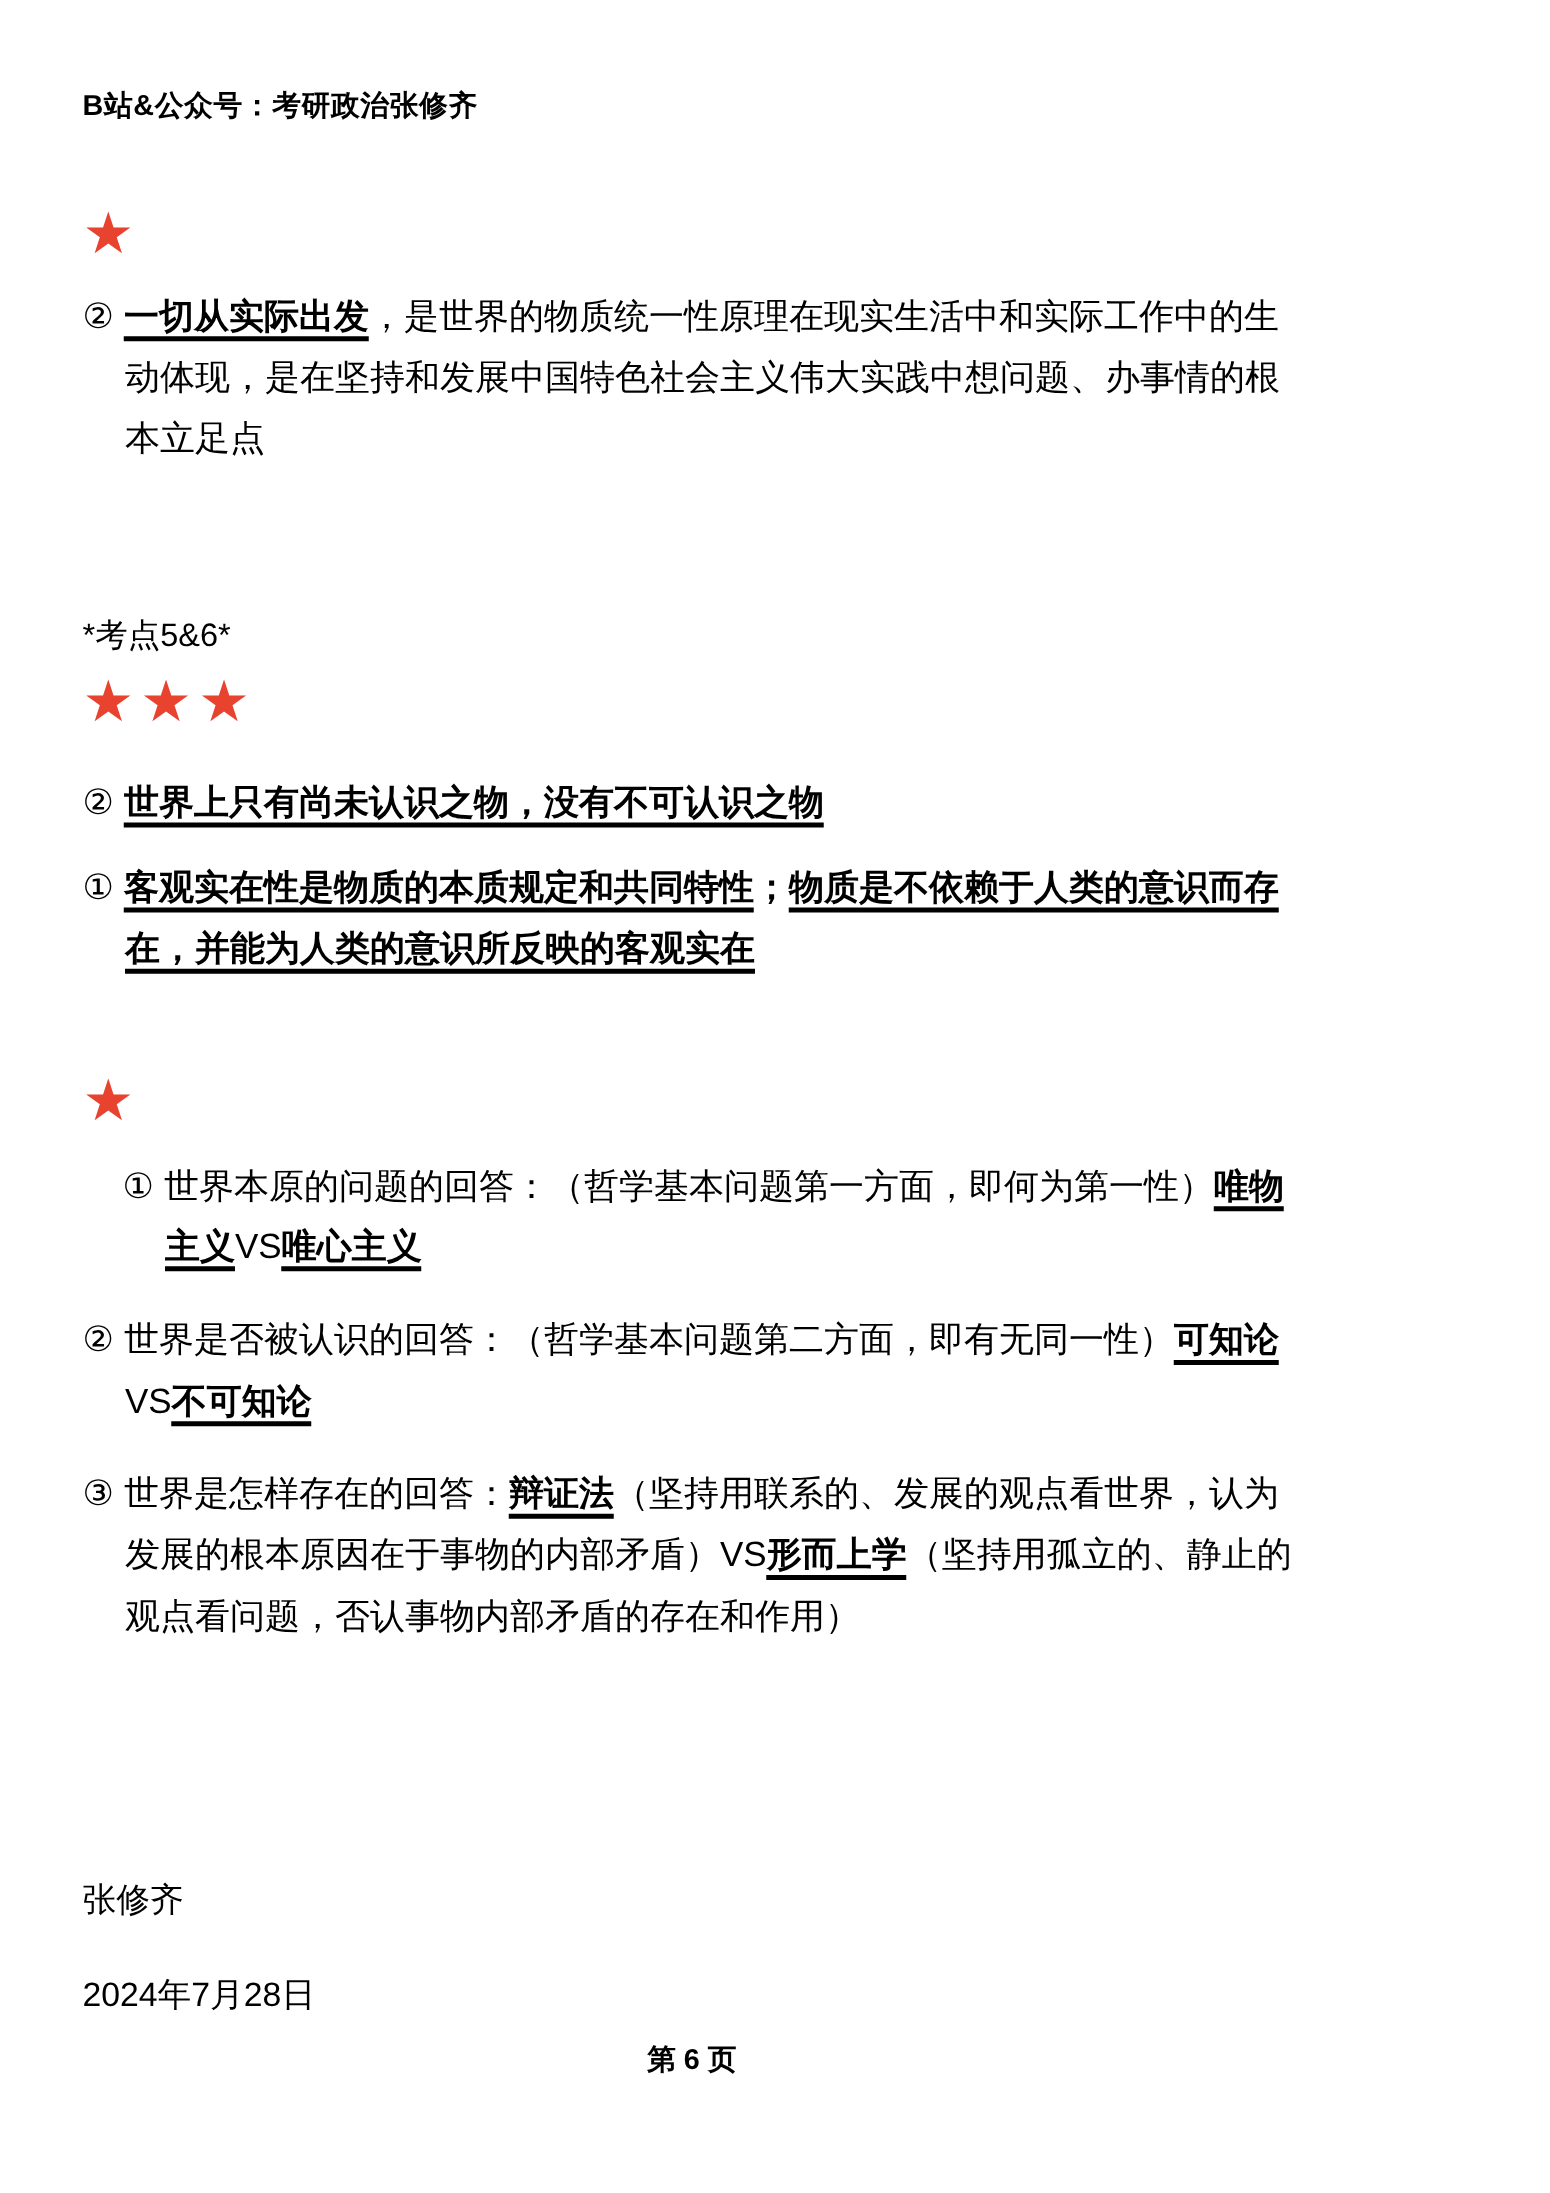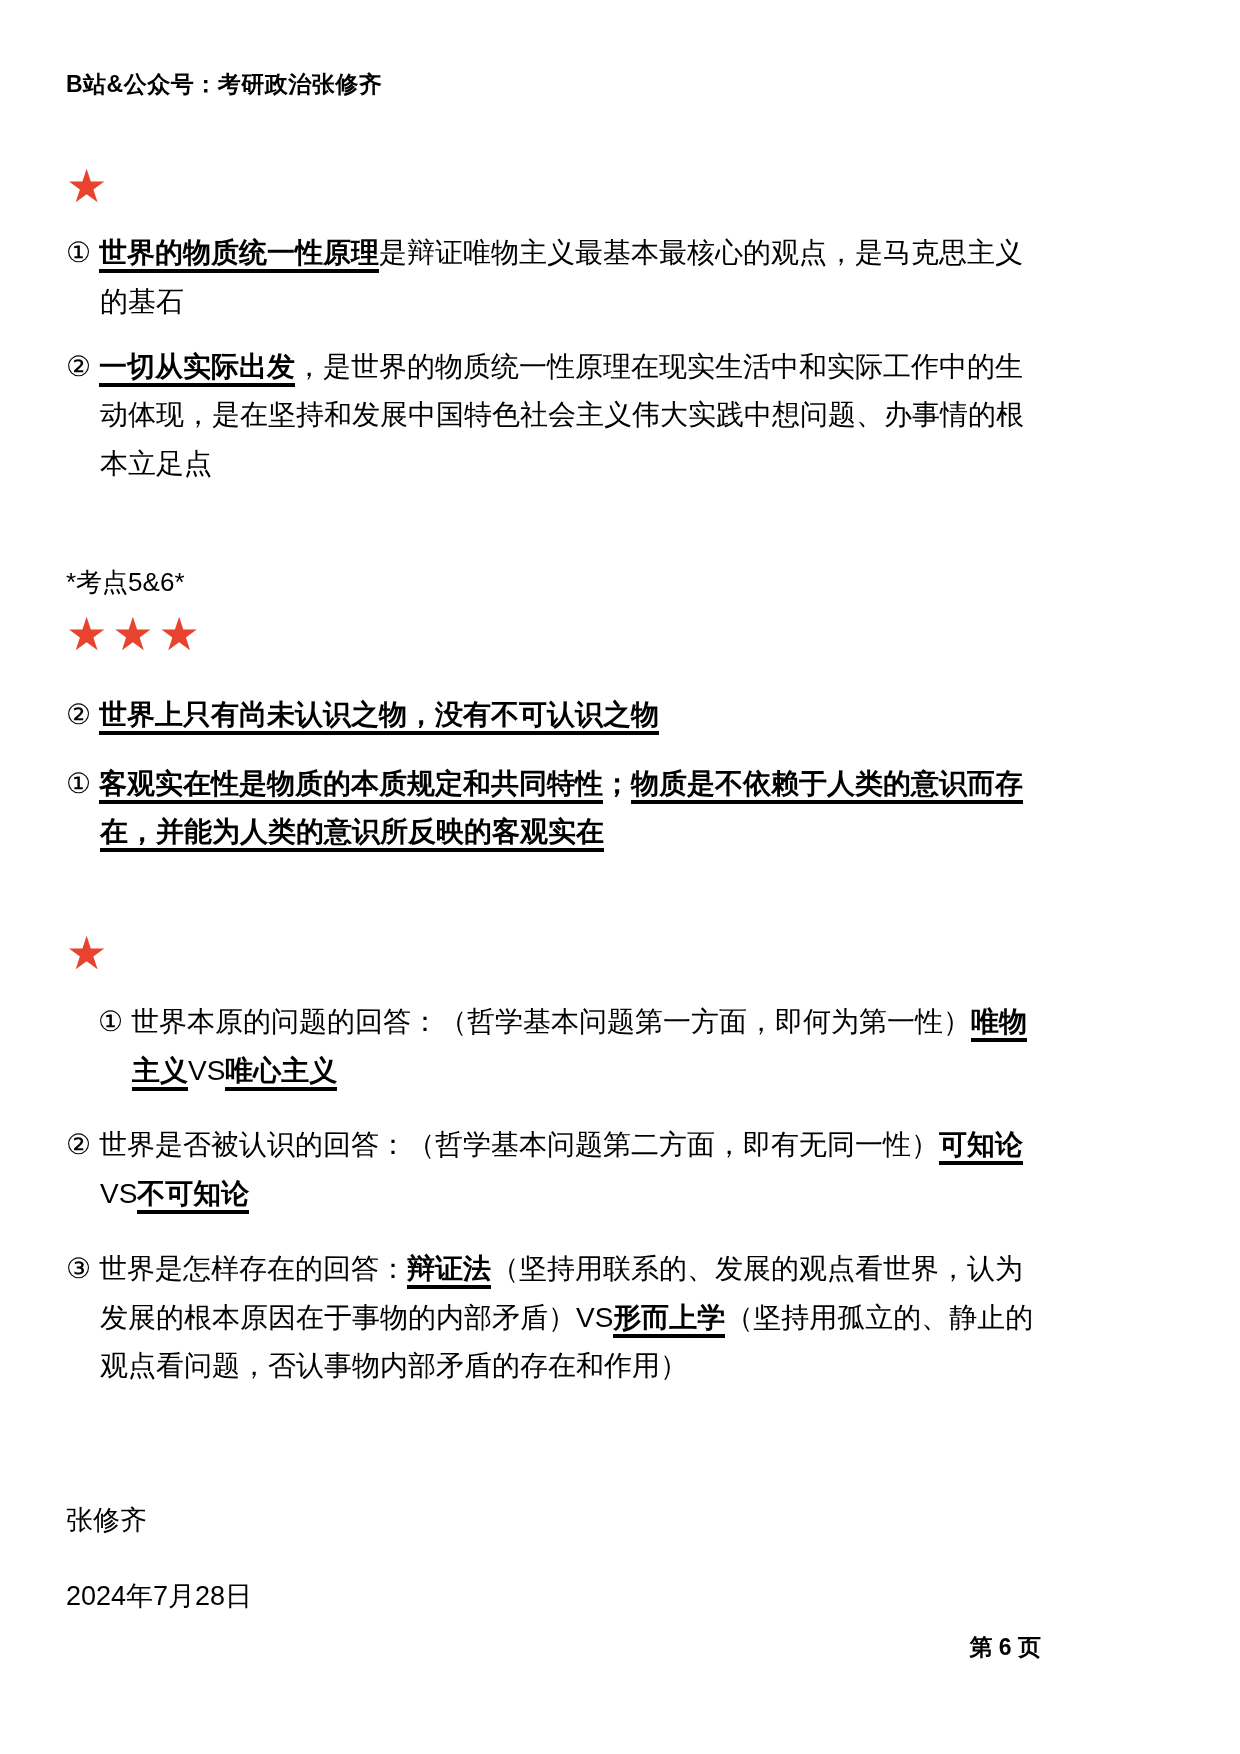--- a/index.html
+++ b/index.html
@@ -70,35 +70,34 @@
     font-size: 27px;
     font-weight: 400;
   }
   .footer-author { top: 1502px; }
   .footer-date { top: 1578px; }
   .page-label {
     position: absolute;
     left: 66px;
     top: 1632px;
     width: 975px;
-    text-align: right;
+    text-align: center;
     font-size: 23px;
     font-weight: 700;
   }
 </style>
 </head>
 <body>
 
 <div class="doc" id="doc">
   <div class="header">B站&amp;公众号：考研政治张修齐</div>
 
     <div class="stars" style="color: rgb(232, 67, 47); margin-top: 60px;"><span>★</span></div>
-    <div class="item" style="margin-top: 16px;"><span class="marker">①</span><span class="run-bold-underline">世界的物质统一性原理</span><span class="run-kai">是辩证唯物主义最基本最核心的观点，是马克思主义的</span><span class="run-sans">基石</span></div>
     <div class="item" style="margin-top: 16px;"><span class="marker">②</span><span class="run-bold-underline">一切从实际出发</span><span class="run-kai">，是世界的物质统一性原理在现实生活中和实际工作中的</span><span class="run-sans">生动体现</span><span class="run-kai">，是在坚持和发展中国特色社会主义伟大实践中想问题、办事情的</span><span class="run-sans">根本立足点</span></div>
-    <div class="label" style="margin-top: 75px;">*考点5&amp;6*</div>
+    <div class="label" style="margin-top: 115px;">*考点5&amp;6*</div>
     <div class="stars" style="color: rgb(232, 67, 47); margin-top: 8px;"><span>★</span><span>★</span><span>★</span></div>
     <div class="item" style="margin-top: 30px;"><span class="marker">②</span><span class="run-bold-underline">世界上只有尚未认识之物，没有不可认识之物</span></div>
     <div class="item" style="margin-top: 20px;"><span class="marker">①</span><span class="run-bold-underline">客观实在性是物质的本质规定和共同特性</span><span class="run-bold">；</span><span class="run-bold-underline">物质是不依赖于人类的意识而存在，并能为人类的意识所反映的客观实在</span></div>
     <div class="stars" style="color: rgb(232, 67, 47); margin-top: 70px;"><span>★</span></div>
     <div class="item" style="margin-top: 18px; margin-left: 32px;"><span class="marker">①</span><span class="run-sans">世界本原的问题的回答：</span><span class="run-kai">（哲学基本问题第一方面，即何为第一性）</span><span class="run-bold-underline">唯物主义</span><span class="run-sans">VS</span><span class="run-bold-underline">唯心主义</span></div>
     <div class="item" style="margin-top: 26px;"><span class="marker">②</span><span class="run-sans">世界是否被认识的回答：</span><span class="run-kai">（哲学基本问题第二方面，即有无同一性）</span><span class="run-bold-underline">可知论</span><span class="run-sans">VS</span><span class="run-bold-underline">不可知论</span></div>
     <div class="item" style="margin-top: 26px;"><span class="marker">③</span><span class="run-sans">世界是怎样存在的回答：</span><span class="run-bold-underline">辩证法</span><span class="run-kai">（坚持用联系的、发展的观点看世界，认为发展的根本原因在于事物的内部矛盾）</span><span class="run-sans">VS</span><span class="run-bold-underline">形而上学</span><span class="run-kai">（坚持用孤立的、静止的观点看问题，否认事物内部矛盾的存在和作用）</span></div>
   </div>
 
 <div class="footer-author">张修齐</div>

